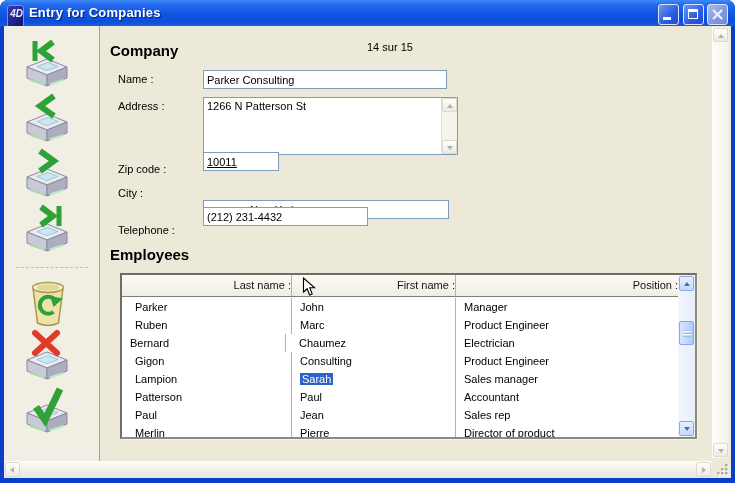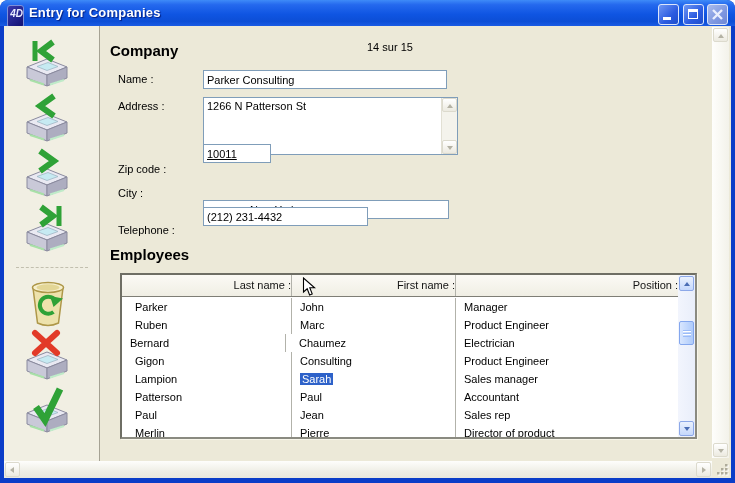--- a/index.html
+++ b/index.html
@@ -170,21 +170,21 @@
       <div class="palebtn" style="top:0">
           <i class="ch up"></i>
         </div>
       <div class="palebtn" style="bottom:0">
           <i class="ch down"></i>
         </div>
     </div>
   </div>
 
   <div class="flabel" style="left:118px;top:163px">Zip code :</div>
-  <input class="finput" style="left: 203px; top: 144px; width: 68px; text-decoration: underline;" value="10011">
+  <input class="finput" style="left: 203px; top: 152px; width: 76px; text-decoration: underline;" value="10011">
 
   <div class="flabel" style="left:118px;top:187px">City :</div>
   <input class="finput" style="left: 203px; top: 200px; width: 246px; padding-left: 46px;" value="New York">
 
   <div class="flabel" style="left:118px;top:224px">Telephone :</div>
   <input class="finput" style="left: 203px; top: 207px; width: 165px;" value="(212) 231-4432">
 
   <div class="heading" style="left:110px;top:246px">Employees</div>
 
   <div class="etable">

